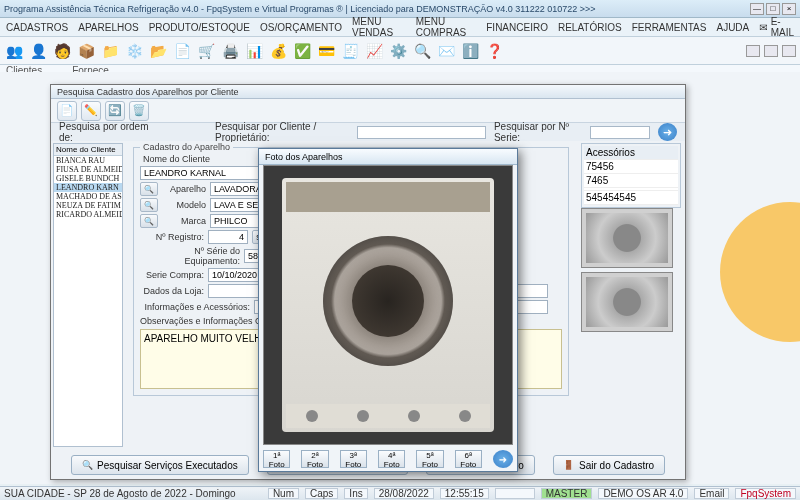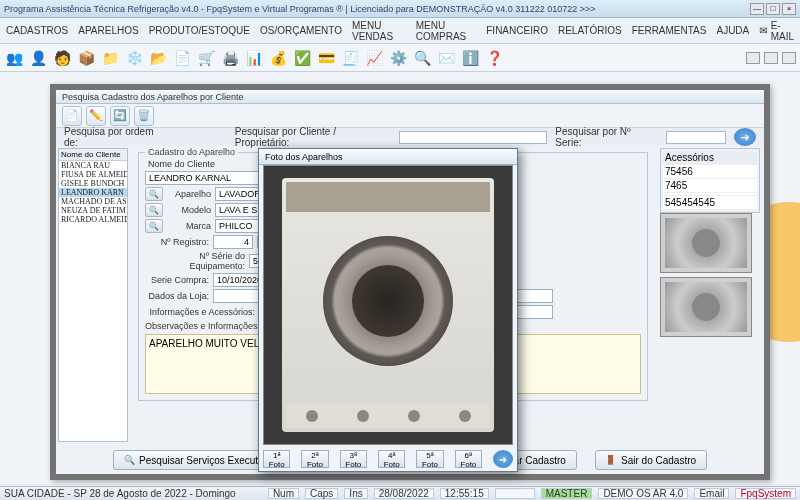--- a/index.html
+++ b/index.html
@@ -1,34 +1,34 @@
 <!DOCTYPE html>
 <html><head>
 <meta charset="utf-8">
 <style>
 * { margin: 0; padding: 0; box-sizing: border-box; font-family: Tahoma, Arial, sans-serif; font-size: 10px; }
 body { background: #e8f0f4; width: 800px; height: 500px; overflow: hidden; position: relative; }
 .titlebar { background: linear-gradient(#dcedf8, #c8dced); height: 18px; display: flex; align-items: center; padding: 0 4px; border-bottom: 1px solid #a0b8c8; }
 .titlebar-text { flex: 1; font-size: 9px; color: #2a4a6a; }
 .win-btns { display: flex; gap: 2px; }
 .win-btn { width: 14px; height: 12px; background: #e8e8f0; border: 1px solid #999; font-size: 8px; text-align: center; line-height: 10px; cursor: pointer; }
-.menubar { background: #eaf2f8; height: 26px; display: flex; align-items: center; padding: 0 6px; gap: 10px; font-size: 9px; color: #333; border-bottom: 1px solid #c0d0dc; }
+.menubar { background: #eaf2f8; height: 19px; display: flex; align-items: center; padding: 0 6px; gap: 10px; font-size: 9px; color: #333; border-bottom: 1px solid #c0d0dc; }
 .menu-item { cursor: pointer; }
 .email-btn { margin-left: auto; display: flex; align-items: center; gap: 3px; }
 .toolbar-big { background: #f2f6fa; height: 28px; display: flex; align-items: center; padding: 0 4px; gap: 2px; border-bottom: 1px solid #c0d0dc; }
 .tb-icon { width: 22px; height: 22px; border-radius: 3px; display: flex; align-items: center; justify-content: center; font-size: 14px; cursor: pointer; }
 .tb-spacer { flex: 1; }
 .tb-ctrl { width: 14px; height: 12px; background: #e8e8f0; border: 1px solid #999; margin-left: 2px; }
 .sub-label { background: #f4f8fc; height: 12px; display: flex; padding: 0 6px; font-size: 8px; color: #555; gap: 30px; }
 .main-area { position: absolute; top: 72px; left: 0; right: 0; bottom: 16px; background: #f0f4f8; }
 .big-circle { position: absolute; right: -60px; top: 130px; width: 140px; height: 140px; border-radius: 50%; background: #f8c868; z-index: 0; }
 .yellow-circle { position: absolute; width: 5px; height: 5px; border-radius: 50%; background: #f4d040; z-index: 0; }
 
 
-.search-window { position: absolute; left: 50px; top: 12px; width: 720px; height: 396px; background: #eef2f6; border: 6px solid #737373; box-shadow: 2px 2px 6px rgba(0,0,0,0.3); z-index: 5; }
+.search-window { position: absolute; left: 50px; top: 12px; width: 636px; height: 396px; background: #eef2f6; border: 1px solid #737373; box-shadow: 2px 2px 6px rgba(0,0,0,0.3); z-index: 5; }
 .sw-title { background: linear-gradient(#f4f8fc, #dae6f0); height: 14px; padding: 0 6px; font-size: 9px; color: #333; display: flex; align-items: center; border-bottom: 1px solid #b0c0d0; }
 .sw-toolbar { height: 24px; background: #f0f4f8; border-bottom: 1px solid #c8d4e0; display: flex; align-items: center; padding: 0 6px; gap: 4px; }
 .sw-tb-btn { width: 20px; height: 20px; background: linear-gradient(#fafcfe,#e0e8f0); border: 1px solid #b0c0d0; border-radius: 3px; cursor: pointer; display: flex; align-items: center; justify-content: center; font-size: 11px; }
 .sw-search-row { height: 18px; background: #e8eef4; display: flex; align-items: center; padding: 0 8px; gap: 8px; font-size: 9px; }
 .sw-search-row label { color: #333; }
 .sw-input { height: 13px; border: 1px solid #a8b8c8; background: #fff; padding: 0 3px; font-size: 9px; }
 .sw-go { width: 22px; height: 18px; background: radial-gradient(#6ab0e8,#3a80c8); border-radius: 50%; color: #fff; display: flex; align-items: center; justify-content: center; font-size: 11px; cursor: pointer; }
 .sw-body { display: flex; position: absolute; top: 56px; bottom: 30px; left: 0; right: 0; }
 .client-list { width: 70px; background: #fff; border: 1px solid #b0c0d0; margin: 2px; overflow: hidden; }
 .client-list-hdr { background: #e8eef4; font-size: 8px; padding: 1px 2px; border-bottom: 1px solid #c0d0dc; }

